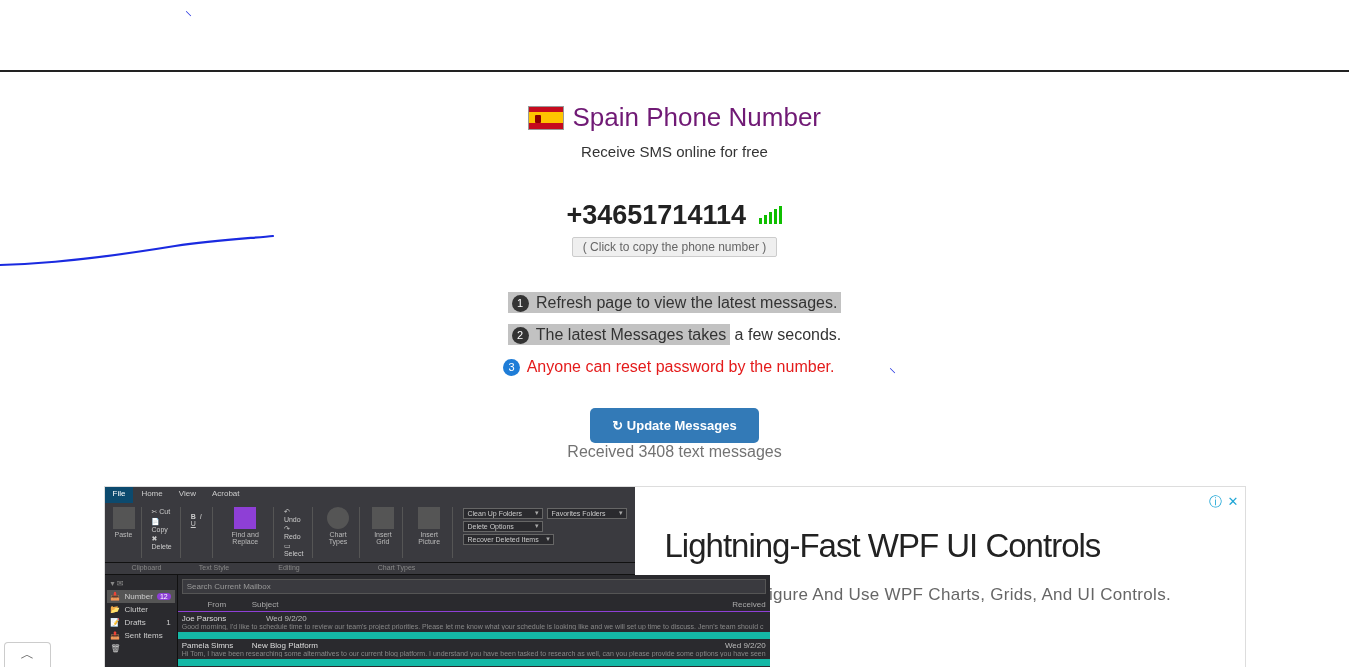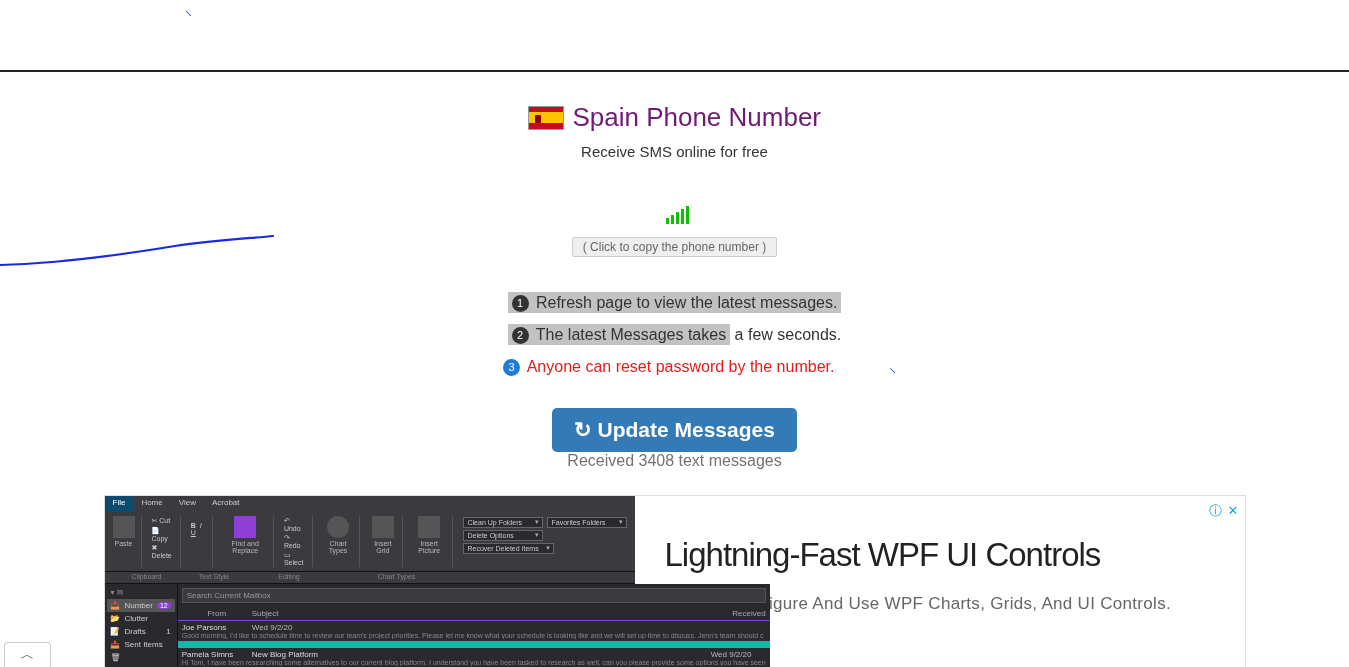--- a/index.html
+++ b/index.html
@@ -121,21 +121,21 @@
   .red-text { color:#e41b1b; }
   .hl { background:#c2c2c2; padding:2px 4px; }
 
   .update-btn {
     margin-top: 25px;
     display: inline-block;
     background: #337ab7;
     color: #fff;
     border: none;
     border-radius: 5px;
-    font-size: 21px;
+    font-size: 13px;
     font-weight: 700;
     padding: 10px 22px;
     cursor: pointer;
   }
   .received {
     margin-top: 0;
     font-size: 16px;
     color: #737373;
   }
 
@@ -285,21 +285,21 @@
   .ad-cols .c2{flex:1;}
   .ad-cols .c3{width:55px;text-align:right;}
   .ad-row{
     border-bottom:7px solid #14b8a6;
     padding:2px 4px;
     text-align:left;
   }
   .ad-row .line1{display:flex;font-size:8px;color:#ddd;}
   .ad-row .line1 .c1{width:70px;}
   .ad-row .line1 .c2{flex:1;}
-  .ad-row .line1 .c3{width:55px;color:#bbb;}
+  .ad-row .line1 .c3{width:55px;text-align:right;color:#bbb;}
   .ad-row .line2{font-size:7px;color:#888;white-space:nowrap;overflow:hidden;text-overflow:ellipsis;}
 
   .ad-text {
     flex:1;
     padding: 40px 30px 0 30px;
     text-align:left;
   }
   .ad-text h2{
     margin:0 0 20px 0;
     font-size:33px;
@@ -344,20 +344,21 @@
 <div class="top-divider"></div>
 
 <div class="content">
   <div>
     <span class="flag"><span class="emblem"></span></span>
     <h1 class="page-title">Spain Phone Number</h1>
   </div>
   <div class="subtitle">Receive SMS online for free</div>
 
   <div class="number-row">
+    <span>+34651714114</span>
     <span class="signal">
       <span></span>
         <span></span>
         <span></span>
         <span></span>
         <span></span>
     </span>
     <svg class="squiggle" viewBox="0 0 340 40">
       <path d="M2 30 C 80 35, 160 25, 240 12 C 280 6, 320 4, 338 2" stroke="#1a2ae0" stroke-width="2.2" fill="none" stroke-linecap="round"></path>
     </svg>

